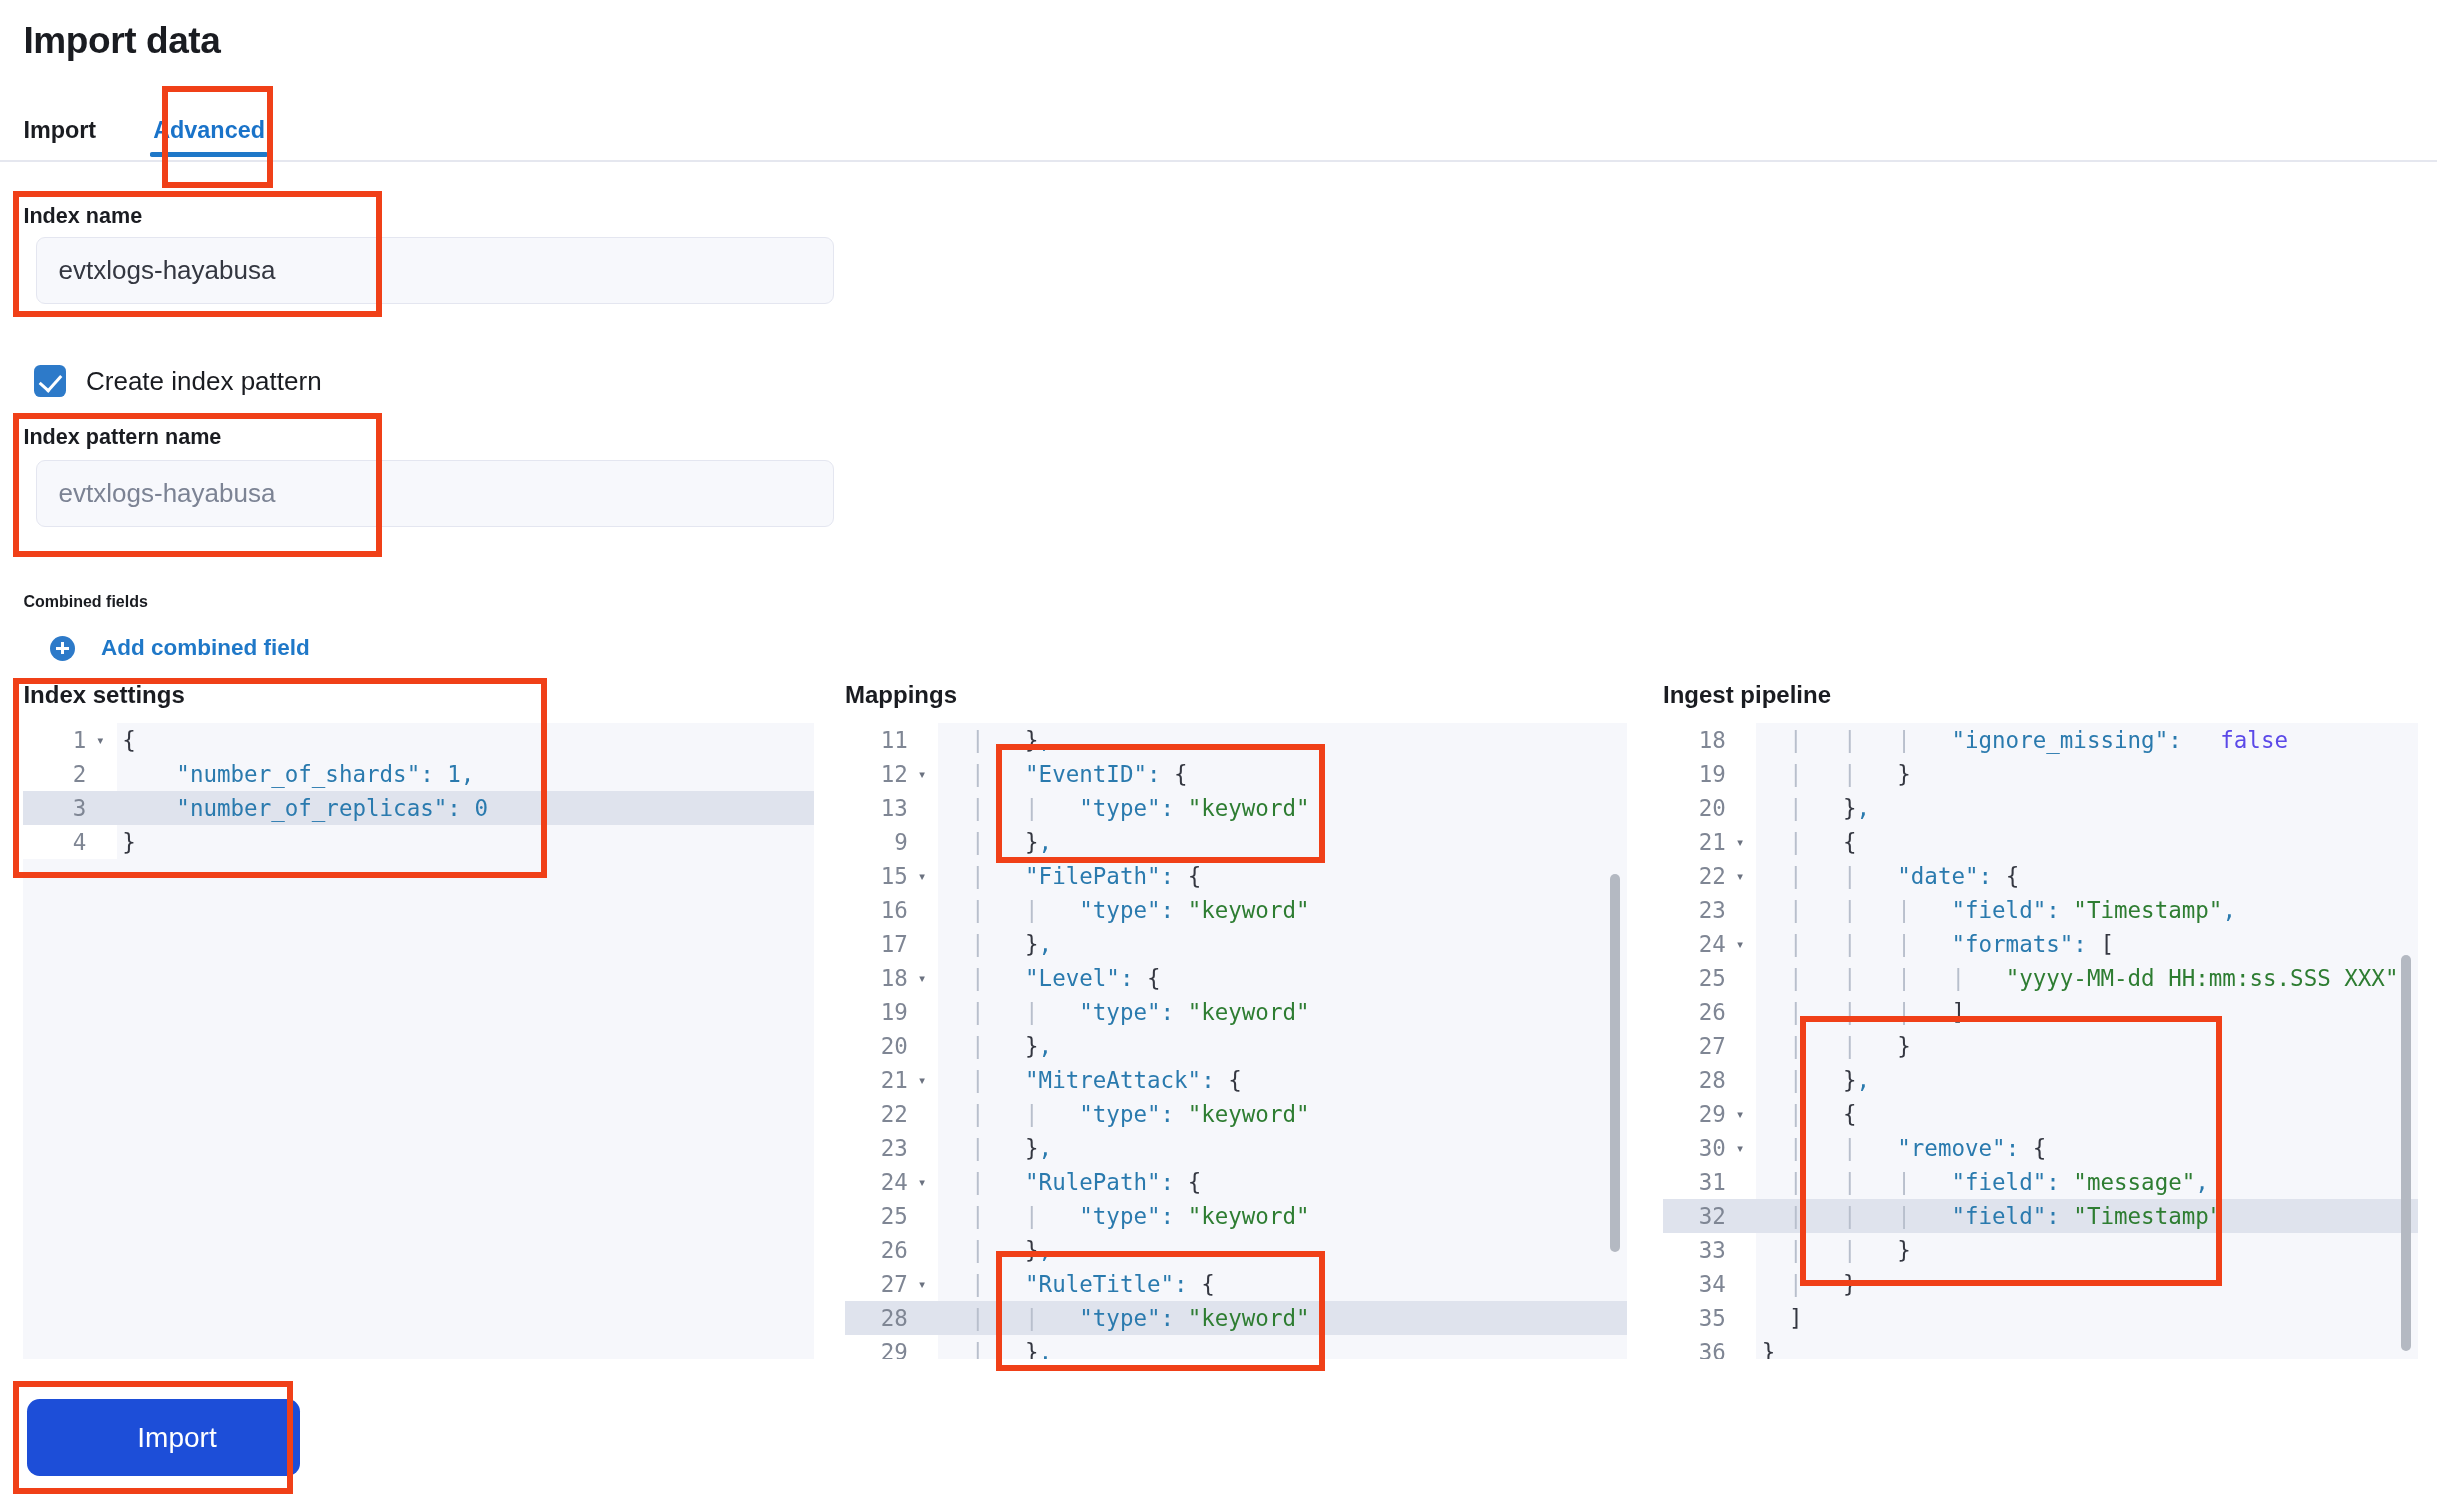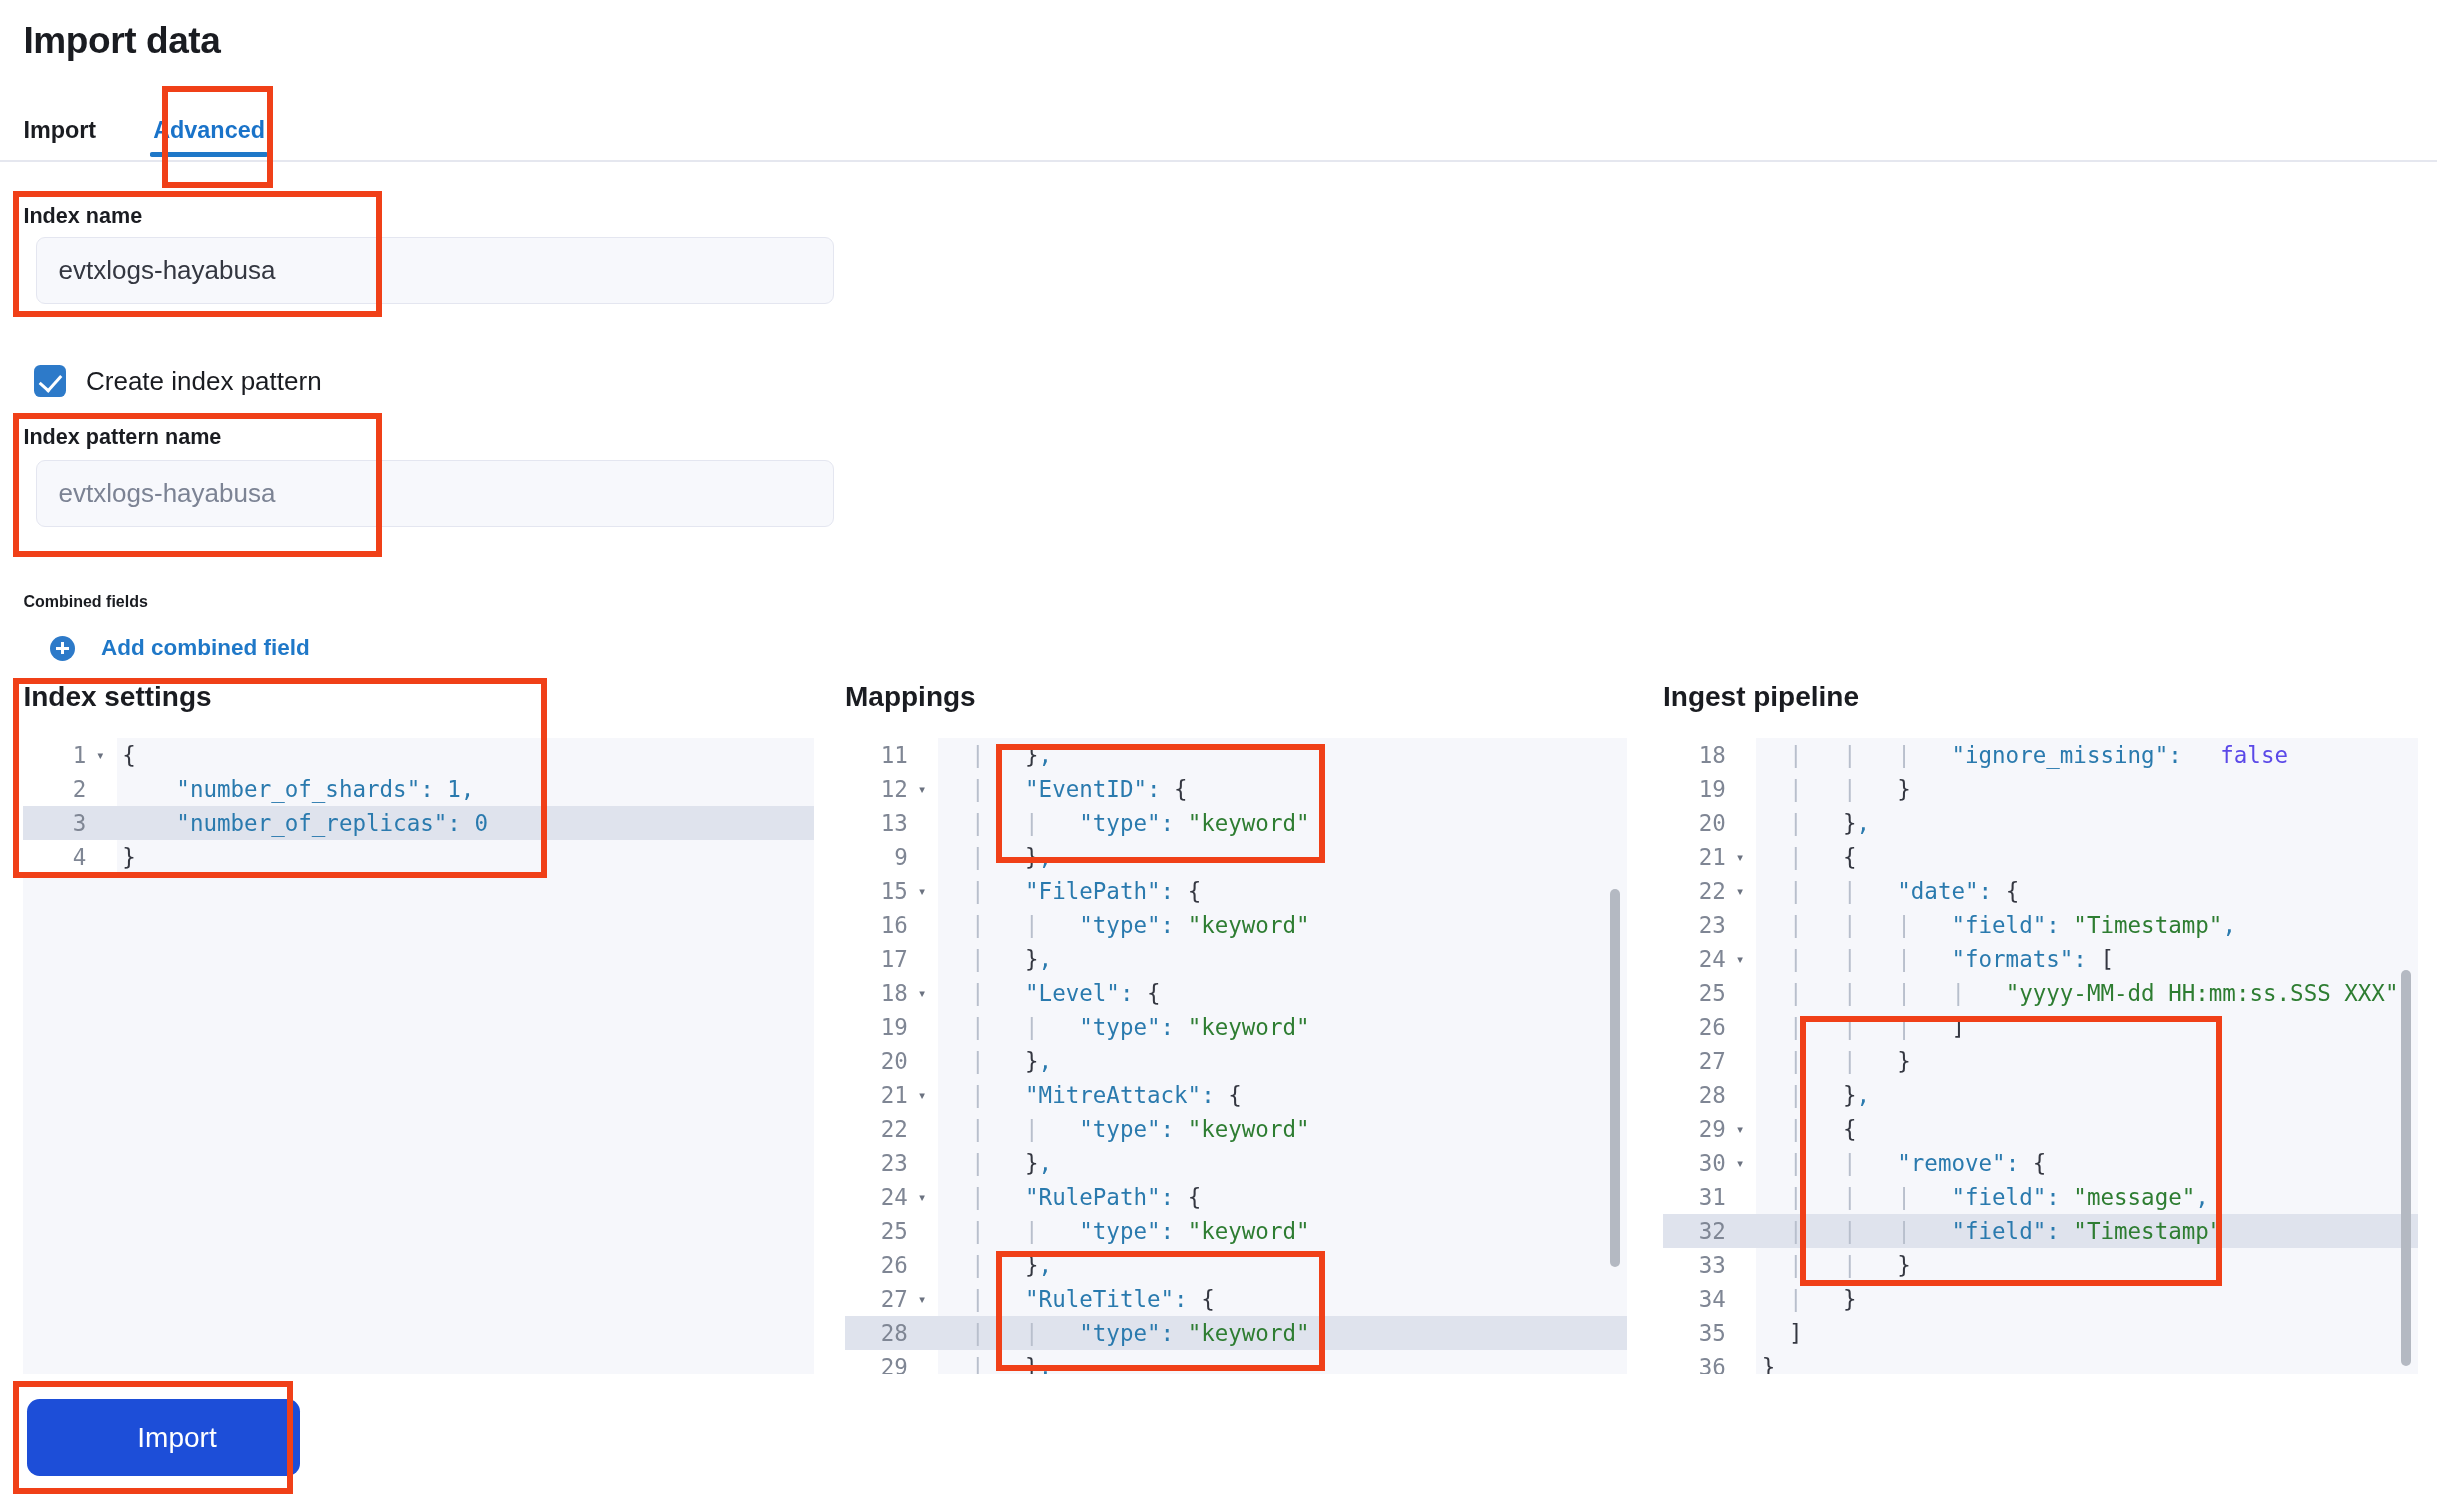--- a/index.html
+++ b/index.html
@@ -148,24 +148,24 @@
     color: #1f78c8;
   }
 
   
   .editor-col { position: absolute; top: 683px; }
   #col-index-settings { left: 23.4px; width: 791px; }
   #col-mappings       { left: 845px; width: 782px; }
   #col-pipeline       { left: 1663px; width: 755px; }
 
   .editor-title {
-    font-size: 28px;
-    font-weight: bold;
-    color: #1a1c21;
-    margin-bottom: 27px;
+    font-size: 24px;
+    font-weight: bold;
+    color: #1a1c21;
+    margin-bottom: 16px;
     line-height: 1;
   }
   .editor {
     position: relative;
     background: #f6f7fb;
     height: 636px;
     overflow: hidden;
     font-family: "DejaVu Sans Mono", monospace;
     font-size: 22.5px;
     line-height: 34px;

